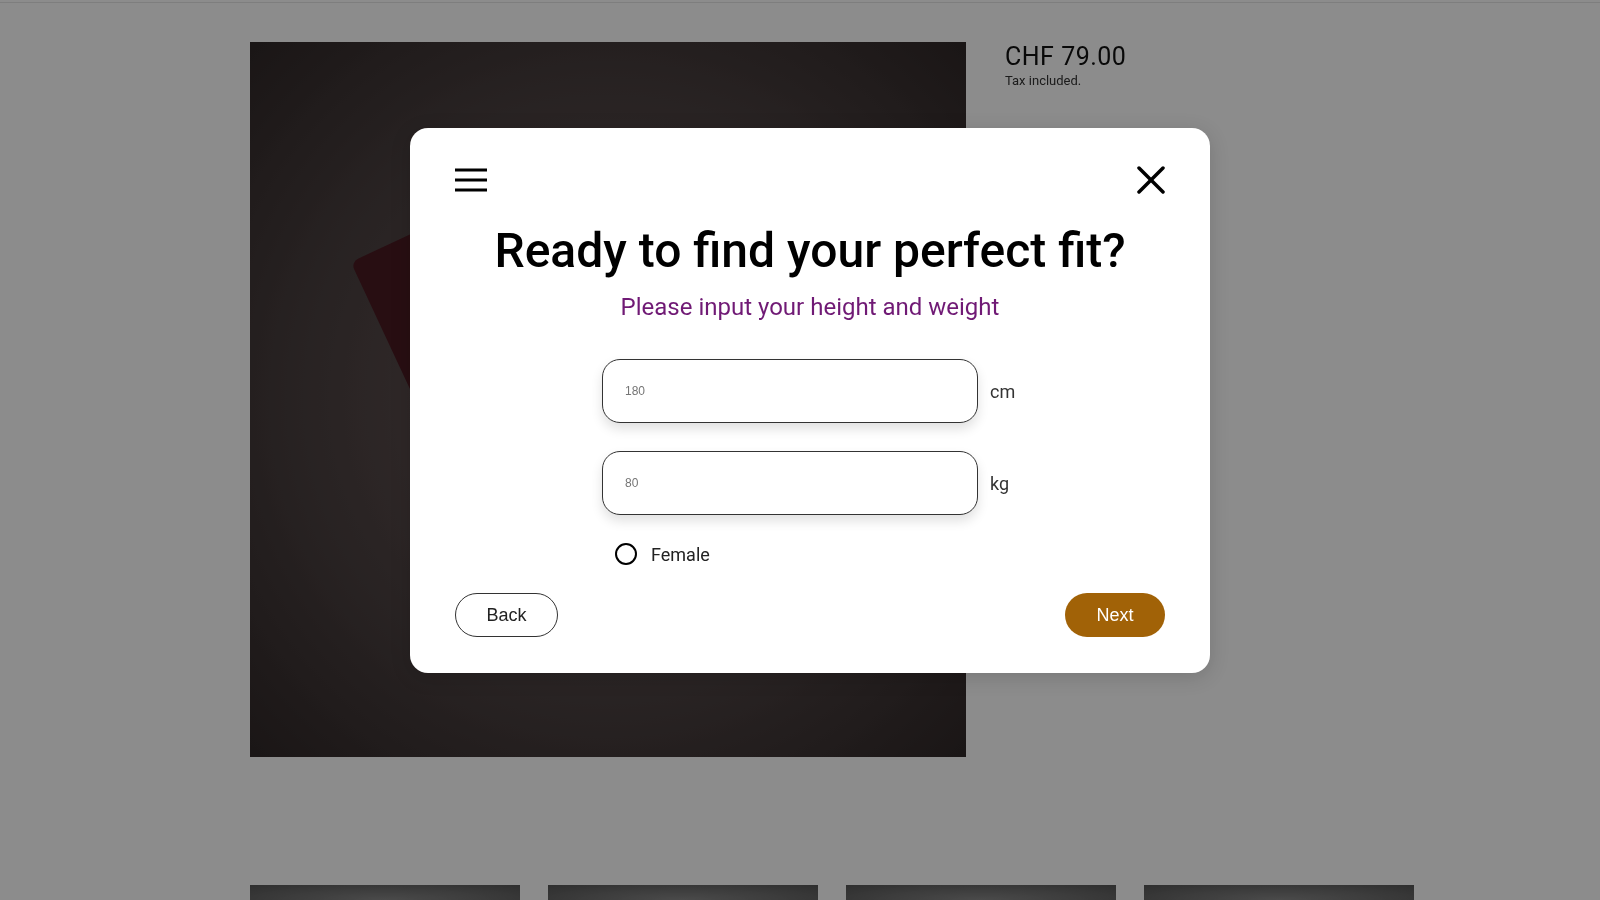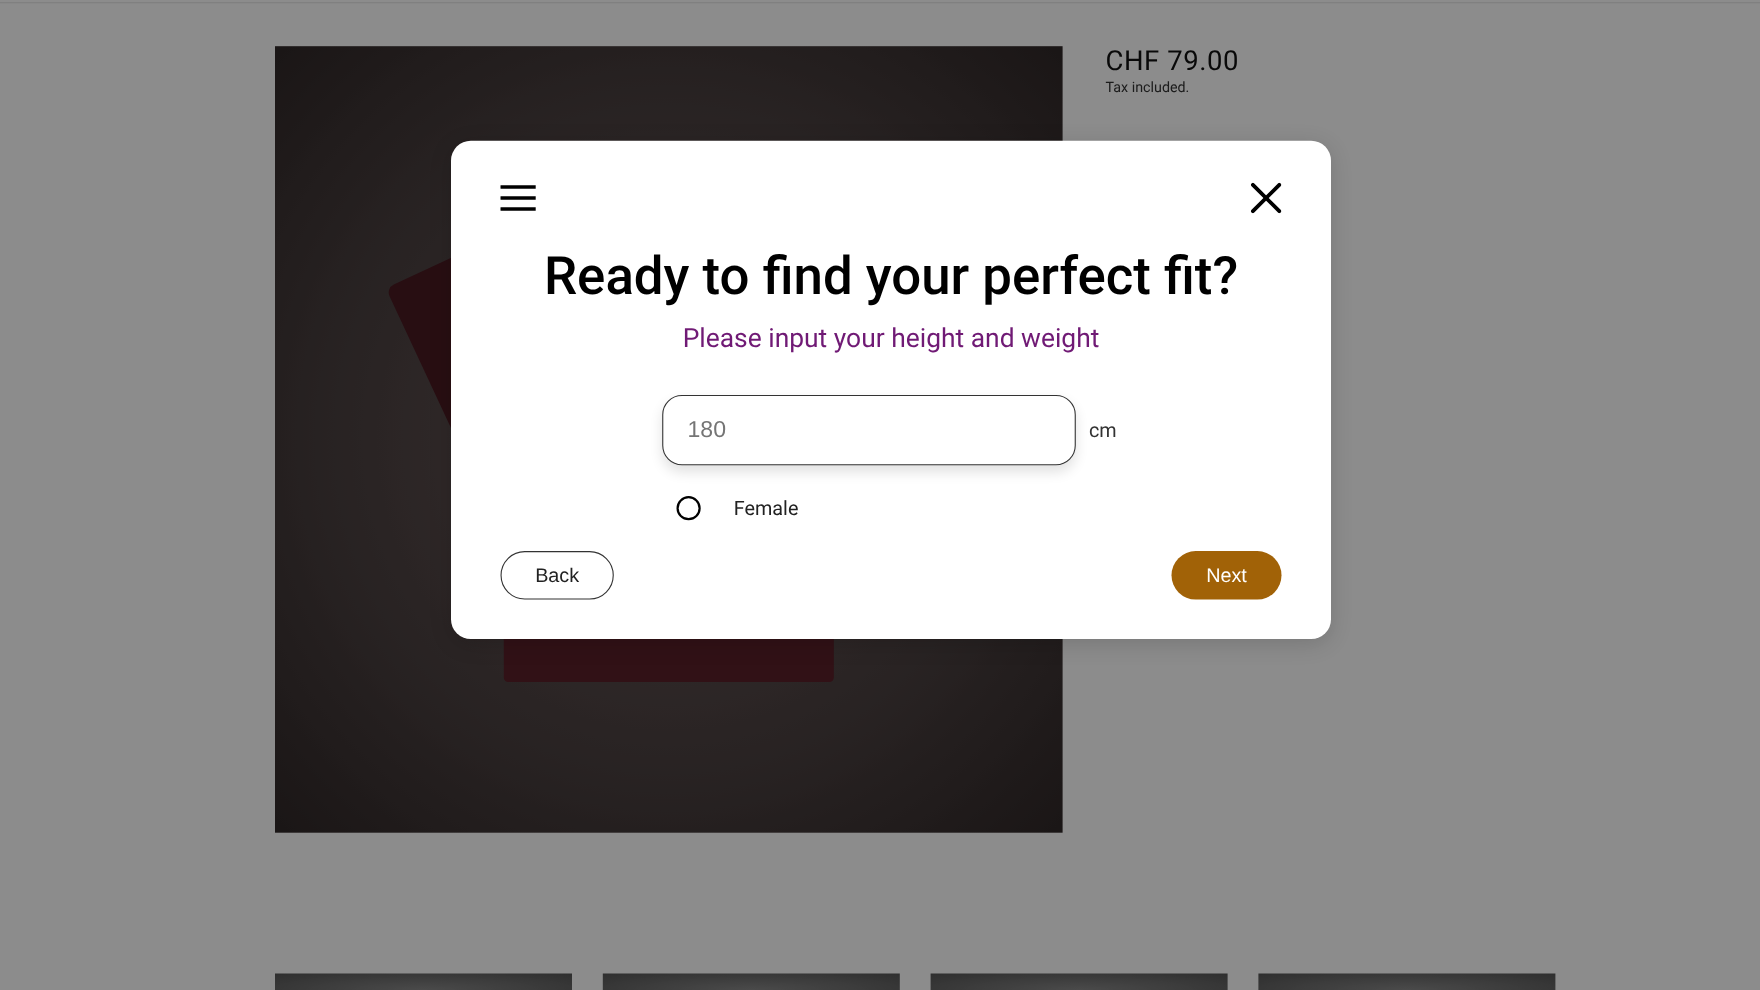--- a/index.html
+++ b/index.html
@@ -185,39 +185,39 @@
       justify-content: center;
       gap: 12px;
       margin-bottom: 28px;
     }
     .modal-input {
       width: 376px;
       height: 64px;
       border: 1.5px solid #333;
       border-radius: 18px;
       padding: 0 22px;
-      font-size: 21px;
+      font-size: 12px;
       color: #555;
       box-shadow: 0 6px 12px rgba(0,0,0,0.12);
       outline: none;
     }
     .unit-label {
       font-size: 18px;
       color: #333;
       width: 28px;
     }
     .radio-group {
       margin-left: 160px;
       margin-top: 20px;
       margin-bottom: 28px;
     }
     .radio-row {
       display: flex;
       align-items: center;
-      gap: 30px;
+      gap: 14px;
       margin-bottom: 20px;
       cursor: pointer;
     }
     .radio-circle {
       width: 22px;
       height: 22px;
       border: 2px solid #000;
       border-radius: 50%;
       display: flex;
       align-items: center;
@@ -320,20 +320,24 @@
   </div>
 
   <div class="modal-title">Ready to find your perfect fit?</div>
   <div class="modal-subtitle">Please input your height and weight</div>
 
   <div class="input-row">
     <input class="modal-input" type="text" placeholder="180" style="">
     <span class="unit-label">cm</span>
   </div>
 
+  <div class="input-row">
+    <input class="modal-input" type="text" placeholder="80" style="">
+    <span class="unit-label">kg</span>
+  </div>
 
   <div class="radio-group">
     <div class="radio-row">
       <div class="radio-circle"></div>
       <span class="radio-label">Female</span>
     </div>
   </div>
 
   <div class="modal-footer">
     <button class="btn-back">Back</button>

